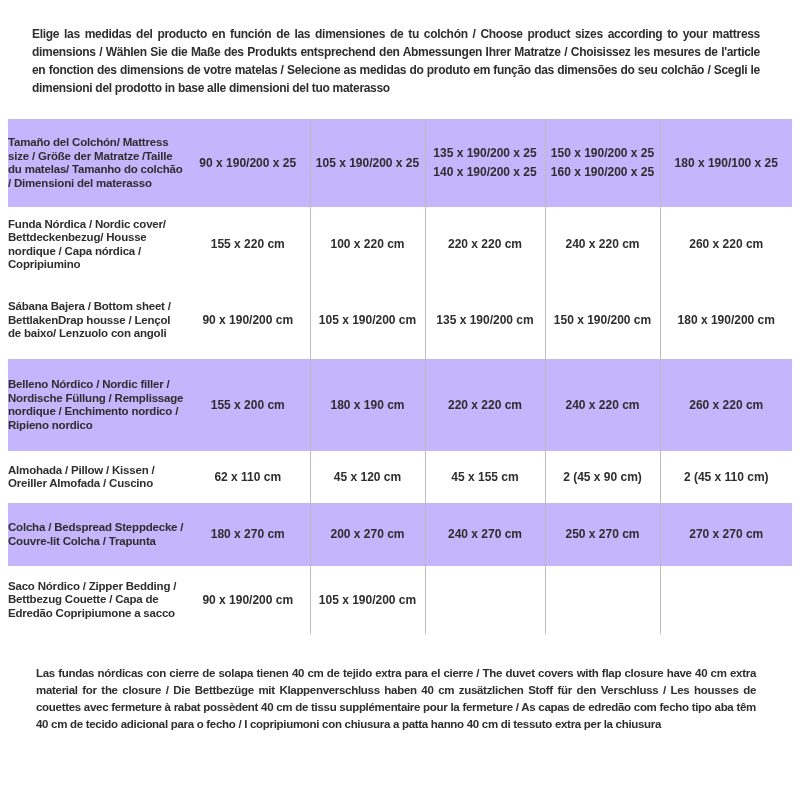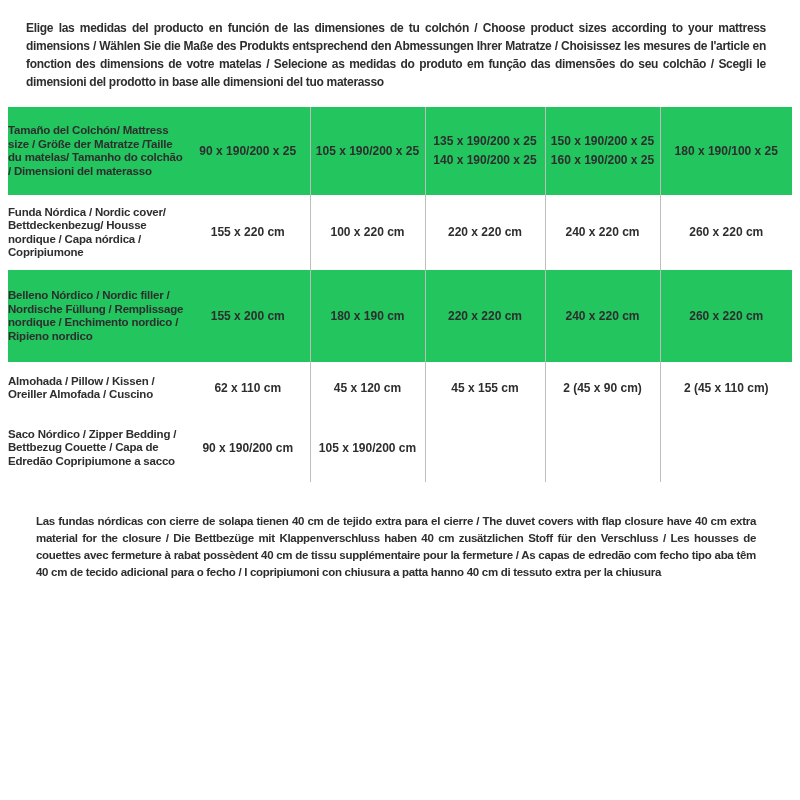--- a/index.html
+++ b/index.html
@@ -8,41 +8,41 @@
     width: 800px;
     height: 800px;
     background: #ffffff;
     color: #2e2e2e;
     font-family: "Liberation Sans", sans-serif;
     overflow: hidden;
   }
   .page { width: 800px; height: 800px; }
 
   .intro {
-    margin: 6px;
+    margin: 12px;
     padding: 13px 28px 10px 20px;
     font-weight: bold;
     font-size: 12px;
     line-height: 18px;
     letter-spacing: -0.3px;
     text-align: justify;
   }
 
   table.size-table {
     border-collapse: collapse;
     table-layout: fixed;
     width: 784px;
     margin: 0 8px;
   }
   table.size-table td {
     font-weight: bold;
     vertical-align: middle;
     padding: 0;
   }
-  tr.shaded { background: #22c55e; }
+  tr.shaded { background: #c4b5fd; }
   tr.plain  { background: #ffffff; }
 
   td.label-cell {
     font-size: 11.5px;
     line-height: 13.5px;
     letter-spacing: -0.2px;
     padding: 8px 8px 8px 20px;
     text-align: left;
   }
   td.value-cell {
@@ -93,43 +93,59 @@
           <td class="label-cell">Tamaño del Colchón/ Mattress size / Größe der Matratze /Taille du matelas/ Tamanho do colchão / Dimensioni del materasso</td>
           <td class="value-cell">90 x 190/200 x 25</td>
           <td class="value-cell bordered">105 x 190/200 x 25</td>
           <td class="value-cell bordered">135 x 190/200 x 25
 140 x 190/200 x 25</td>
           <td class="value-cell bordered">150 x 190/200 x 25
 160 x 190/200 x 25</td>
           <td class="value-cell bordered">180 x 190/100 x 25</td>
         </tr>
         <tr class="plain r1">
-          <td class="label-cell">Funda Nórdica /  Nordic cover/ Bettdeckenbezug/ Housse nordique  / Capa nórdica / Copripiumone</td>
+          <td class="label-cell">Funda Nórdica /  Nordic cover/ Bettdeckenbezug/ Housse nordique  / Capa nórdica / Copripiumino</td>
           <td class="value-cell">155 x 220 cm</td>
           <td class="value-cell bordered">100 x 220 cm</td>
           <td class="value-cell bordered">220 x 220 cm</td>
           <td class="value-cell bordered">240 x 220 cm</td>
           <td class="value-cell bordered">260 x 220 cm</td>
+        </tr>
+        <tr class="plain r3">
+          <td class="label-cell">Sábana Bajera / Bottom sheet / BettlakenDrap housse / Lençol de baixo/ Lenzuolo con angoli</td>
+          <td class="value-cell">90 x 190/200 cm</td>
+          <td class="value-cell bordered">105 x 190/200 cm</td>
+          <td class="value-cell bordered">135 x 190/200 cm</td>
+          <td class="value-cell bordered">150 x 190/200 cm</td>
+          <td class="value-cell bordered">180 x 190/200 cm</td>
         </tr>
         <tr class="shaded r4">
           <td class="label-cell">Belleno Nórdico / Nordic filler / Nordische Füllung / Remplissage nordique / Enchimento nordico / Ripieno nordico</td>
           <td class="value-cell">155 x 200 cm</td>
           <td class="value-cell bordered">180 x 190 cm</td>
           <td class="value-cell bordered">220 x 220 cm</td>
           <td class="value-cell bordered">240 x 220 cm</td>
           <td class="value-cell bordered">260 x 220 cm</td>
         </tr>
         <tr class="plain r5">
           <td class="label-cell">Almohada  / Pillow / Kissen / Oreiller Almofada / Cuscino</td>
           <td class="value-cell">62 x 110 cm</td>
           <td class="value-cell bordered">45 x 120 cm</td>
           <td class="value-cell bordered">45 x 155 cm</td>
           <td class="value-cell bordered">2 (45 x 90 cm)</td>
           <td class="value-cell bordered">2 (45 x 110 cm)</td>
         </tr>
+        <tr class="shaded r6">
+          <td class="label-cell">Colcha / Bedspread Steppdecke / Couvre-lit Colcha / Trapunta</td>
+          <td class="value-cell">180 x 270 cm</td>
+          <td class="value-cell bordered">200 x 270 cm</td>
+          <td class="value-cell bordered">240 x 270 cm</td>
+          <td class="value-cell bordered">250 x 270 cm</td>
+          <td class="value-cell bordered">270 x 270 cm</td>
+        </tr>
         <tr class="plain r7">
           <td class="label-cell">Saco Nórdico / Zipper Bedding / Bettbezug Couette  / Capa de Edredão Copripiumone a sacco</td>
           <td class="value-cell">90 x 190/200 cm</td>
           <td class="value-cell bordered">105 x 190/200 cm</td>
           <td class="value-cell bordered"></td>
           <td class="value-cell bordered"></td>
           <td class="value-cell bordered"></td>
         </tr>
       </tbody>
   </table>

